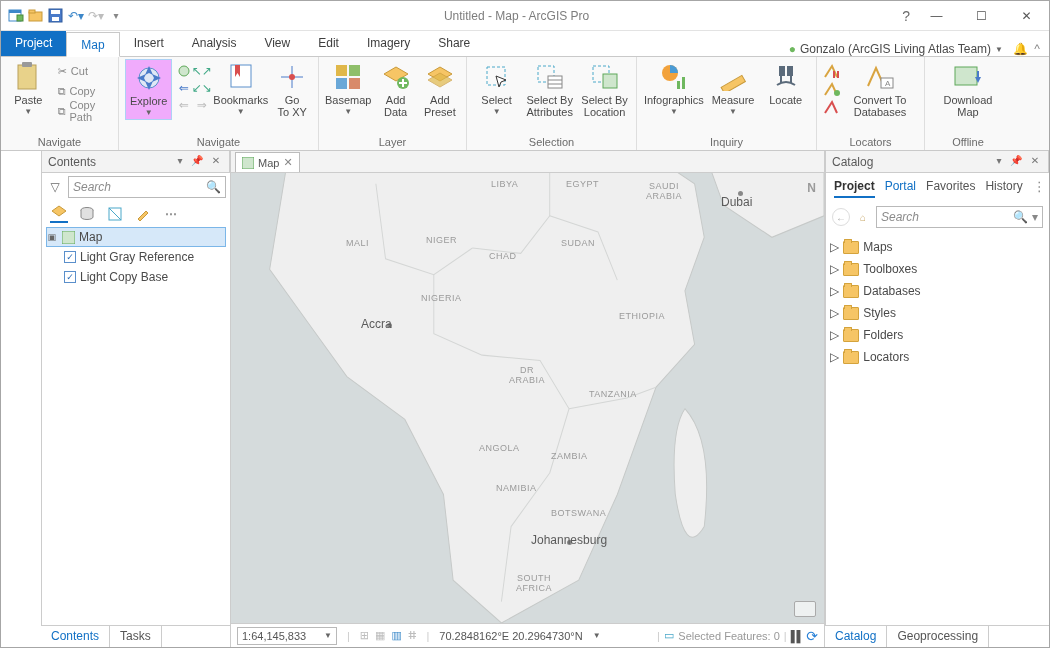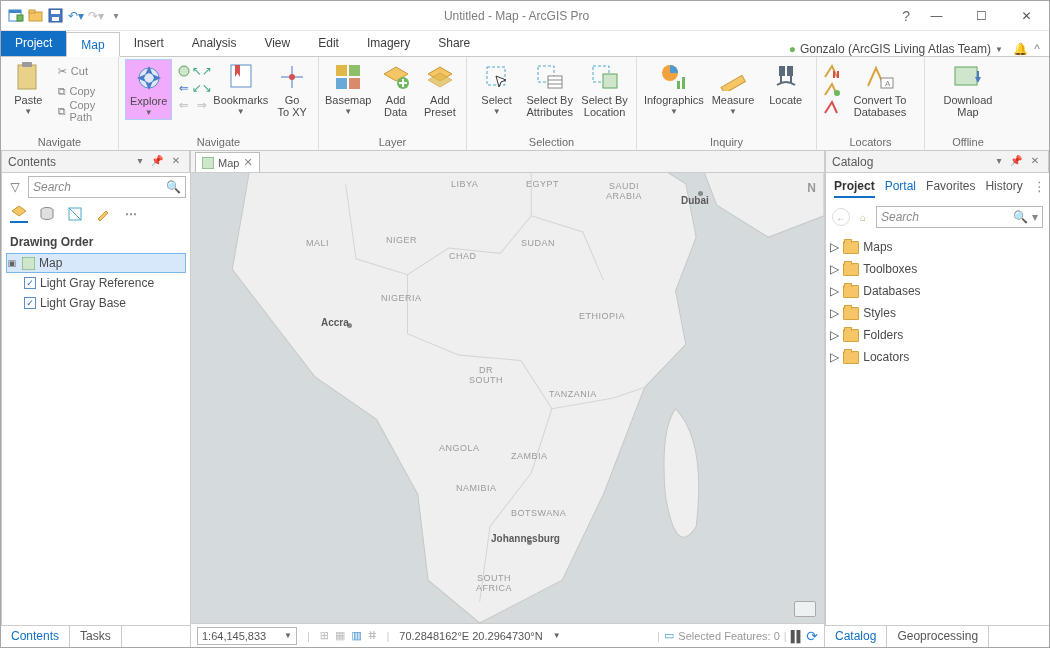--- a/index.html
+++ b/index.html
@@ -32,21 +32,21 @@
   .icon32 { width:32px; height:32px; display:flex; align-items:center; justify-content:center; }
   .btnlabel { font-size:11px; text-align:center; line-height:12px; color:#4a4a4a; }
   .drop { font-size:8px; color:#666; }
   .smalllist { display:flex; flex-direction:column; gap:0; padding-top:2px;}
   .smallbtn { display:flex; align-items:center; gap:4px; height:20px; padding:0 4px; color:#888; cursor:pointer; font-size:11px;}
   .navcluster { display:flex; flex-direction:column; gap:2px; padding-top:4px; width:40px;}
   .navrow { display:flex; gap:3px; justify-content:center;}
   .navic { width:15px; height:15px; display:flex; align-items:center; justify-content:center; color:#4a8; }
   .explore-hl { background:#f0abfc; border:1px solid #add1f5; padding:2px 4px;}
   
-  .main { flex:1; display:flex; min-height:0; }
+  .main { flex:1; display:flex; min-height:0;padding-left:40px; }
   .pane { display:flex; flex-direction:column; }
   .pane-title { height:22px; display:flex; align-items:center; justify-content:space-between; padding:0 6px; background:#f3f3f3; border:1px solid #ccc; border-top:none; }
   .pane-title span.t { color:#5a5a5a; }
   .pane-ctrls { display:flex; gap:4px; align-items:center;}
   .pane-ctrls .pc { width:14px; height:14px; font-size:10px; text-align:center; color:#777; cursor:pointer;}
   
   .contents { width:190px; border-right:1px solid #ccc; }
   .searchrow { height:28px; display:flex; align-items:center; padding:4px; gap:4px; border-left:1px solid #ccc; }
   .filter-icon { width:18px; text-align:center; color:#6b6b6b; }
   .searchbox { flex:1; height:22px; border:1px solid #b9b9b9; display:flex; align-items:center; padding:0 4px; font-style:italic; color:#8b8b8b; justify-content:space-between; background:#fff;}
@@ -63,21 +63,21 @@
   .bottom-tabs { height:22px; display:flex; border-top:1px solid #ccc; }
   .bt { padding:0 10px; line-height:21px; border-right:1px solid #ccc; color:#1170c5; cursor:pointer; font-size:12px;}
   .bt.plain { color:#555; }
   
   .mapview { flex:1; display:flex; flex-direction:column; border-right:1px solid #ccc; min-width:0;}
   .maptabs { height:22px; background:#f3f3f3; border-bottom:1px solid #ccc; display:flex; align-items:flex-end; padding-left:4px;}
   .mtab { height:20px; border:1px solid #bcbcbc; border-bottom:none; background:#fff; display:flex; align-items:center; gap:4px; padding:0 6px; font-size:11px; color:#555;}
   .mtab .close { color:#888; cursor:pointer;}
   .canvas { flex:1; position:relative; background:#d5dbdc; overflow:hidden;}
   .clabel { position:absolute; font-size:9px; color:#9a9a9a; letter-spacing:0.5px; text-align:center; line-height:10px; }
-  .city { position:absolute; font-size:10px; color:#5b5b5b; font-weight:700;}
+  .city { position:absolute; font-size:12px; color:#5b5b5b; font-weight:400;}
   .citydot { position:absolute; width:5px; height:5px; background:#888; border-radius:50%;}
   .north { position:absolute; right:8px; top:8px; color:#9a9a9a; font-size:12px; font-weight:bold;}
   .attrib { position:absolute; right:8px; bottom:6px; width:22px; height:16px; border:1px solid #aaa; background:rgba(255,255,255,0.6); border-radius:2px;}
   .statusbar { height:24px; border-top:1px solid #ccc; display:flex; align-items:center; gap:10px; padding:0 6px; font-size:11px; color:#555; background:#fff; }
   .scalebox { width:100px; height:18px; border:1px solid #b9b9b9; display:flex; align-items:center; justify-content:space-between; padding:0 4px; background:#fff;}
   .sbicons { display:flex; gap:6px; color:#bdbdbd;}
   .sbicons .en { color:#3b89c9;}
   .sel-feat { color:#999; display:flex; align-items:center; gap:4px; margin-left:auto;}
   .pause { letter-spacing:-2px; color:#555;}
   .refresh { color:#2a82d8; font-size:14px;}
@@ -456,38 +456,37 @@
               <path d="M2 2 L14 14" stroke="#4aa8c9"></path>
             </svg>
           </span>
         <span class="ic">
             <svg width="16" height="16">
               <path d="M3 13 L11 5 L13 7 L5 15 Z" fill="#f6c565" stroke="#c99a3a"></path>
             </svg>
           </span>
         <span class="ic" style="color:#888;font-weight:bold">⋯</span>
       </div>
-      <div class="section-label">Drawing Order</div>
       <div class="tree">
         <div class="node sel">
           <span class="exp">▣</span>
           <span class="mi">
               <svg width="13" height="13">
                 <rect width="13" height="13" fill="#cfe6cd" stroke="#5fa85a"></rect>
               </svg>
             </span>
           <span>Map</span>
         </div>
         <div class="node" style="padding-left:18px">
           <span class="chk">✓</span>
           <span>Light Gray Reference</span>
         </div>
         <div class="node" style="padding-left:18px">
           <span class="chk">✓</span>
-          <span>Light Gray Base</span>
+          <span>Light Copy Base</span>
         </div>
       </div>
       <div class="bottom-tabs">
         <div class="bt">Contents</div>
         <div class="bt plain">Tasks</div>
       </div>
     </div>
 
     <div class="pane mapview">
       <div class="maptabs">
@@ -522,21 +521,21 @@
         <div class="clabel" style="left:335px;top:6px">EGYPT</div>
         <div class="clabel" style="left:415px;top:8px;white-space:pre">SAUDI
 ARABIA</div>
         <div class="clabel" style="left:115px;top:65px">MALI</div>
         <div class="clabel" style="left:195px;top:62px">NIGER</div>
         <div class="clabel" style="left:258px;top:78px">CHAD</div>
         <div class="clabel" style="left:330px;top:65px">SUDAN</div>
         <div class="clabel" style="left:190px;top:120px">NIGERIA</div>
         <div class="clabel" style="left:388px;top:138px">ETHIOPIA</div>
         <div class="clabel" style="left:278px;top:192px;white-space:pre">DR
-SOUTH</div>
+ARABIA</div>
         <div class="clabel" style="left:358px;top:216px">TANZANIA</div>
         <div class="clabel" style="left:248px;top:270px">ANGOLA</div>
         <div class="clabel" style="left:320px;top:278px">ZAMBIA</div>
         <div class="clabel" style="left:265px;top:310px">NAMIBIA</div>
         <div class="clabel" style="left:320px;top:335px">BOTSWANA</div>
         <div class="clabel" style="left:285px;top:400px;white-space:pre">SOUTH
 AFRICA</div>
         <div class="citydot" style="left:507px;top:18px"></div>
         <div class="city" style="left:490px;top:22px">Dubai</div>
         <div class="citydot" style="left:156px;top:150px"></div>

